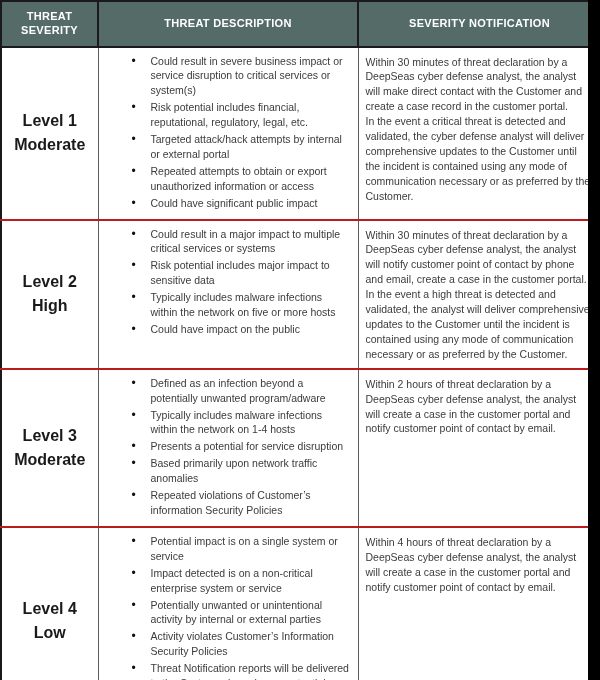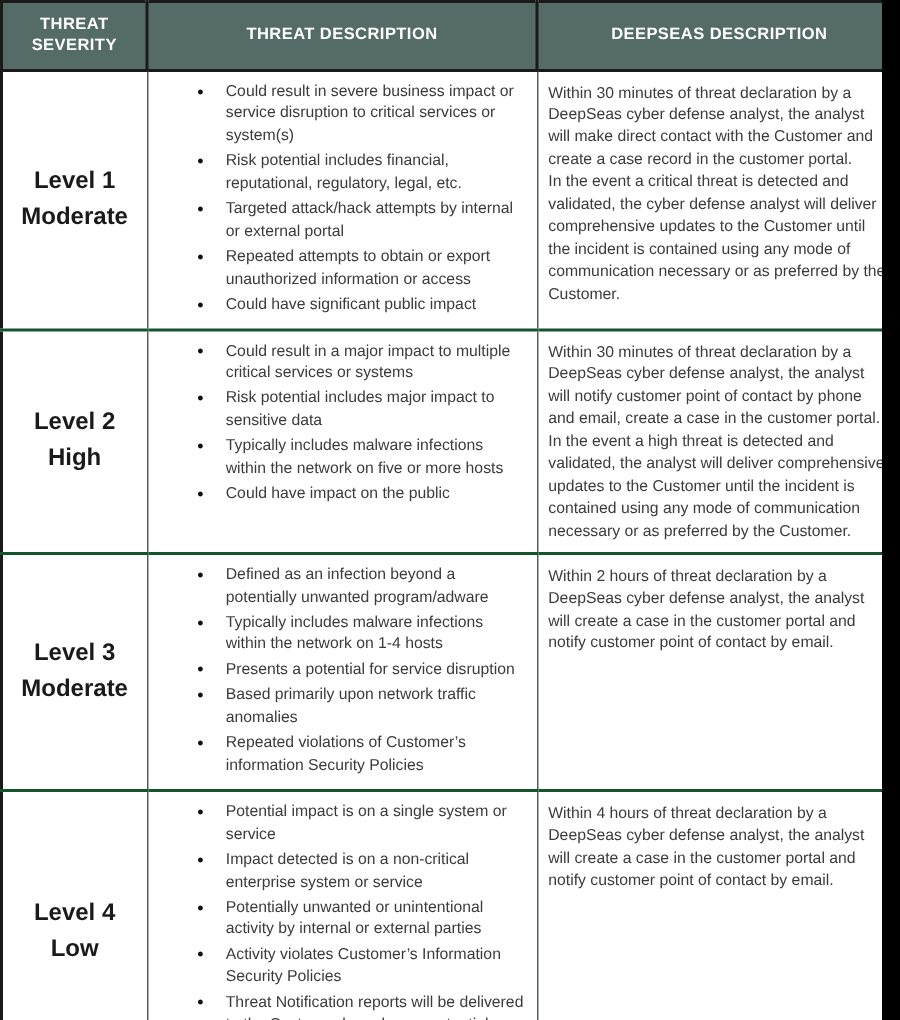--- a/index.html
+++ b/index.html
@@ -43,21 +43,21 @@
     padding: 8px 4px;
     height: 40px;
     border-right: 2px solid #1a1a1a;
     border-bottom: 2px solid #1a1a1a;
     line-height: 1.25;
   }
   thead th:last-child { border-right: none; }
 
   tbody td {
     border-right: 1px solid #555c5c;
-    border-bottom: 2px solid #14532d;
+    border-bottom: 2px solid #b91c1c;
     vertical-align: top;
     padding: 0;
   }
   tbody td:last-child { border-right: none; }
   tbody tr:last-child td { border-bottom: none; }
 
   td.sev {
     vertical-align: middle;
     text-align: center;
     font-weight: bold;
@@ -106,21 +106,21 @@
   <table class="matrix">
     <colgroup>
       <col class="c-sev">
       <col class="c-desc">
       <col class="c-note">
     </colgroup>
     <thead>
       <tr>
         <th>THREAT SEVERITY</th>
         <th>THREAT DESCRIPTION</th>
-        <th>DEEPSEAS DESCRIPTION</th>
+        <th>SEVERITY NOTIFICATION</th>
       </tr>
     </thead>
     <tbody id="tbody">
         <tr>
           <td class="sev">
             <span class="lvl">Level 1</span>
             <span class="lvl">Moderate</span>
           </td>
           <td class="desc">
             <ul class="bullets">

